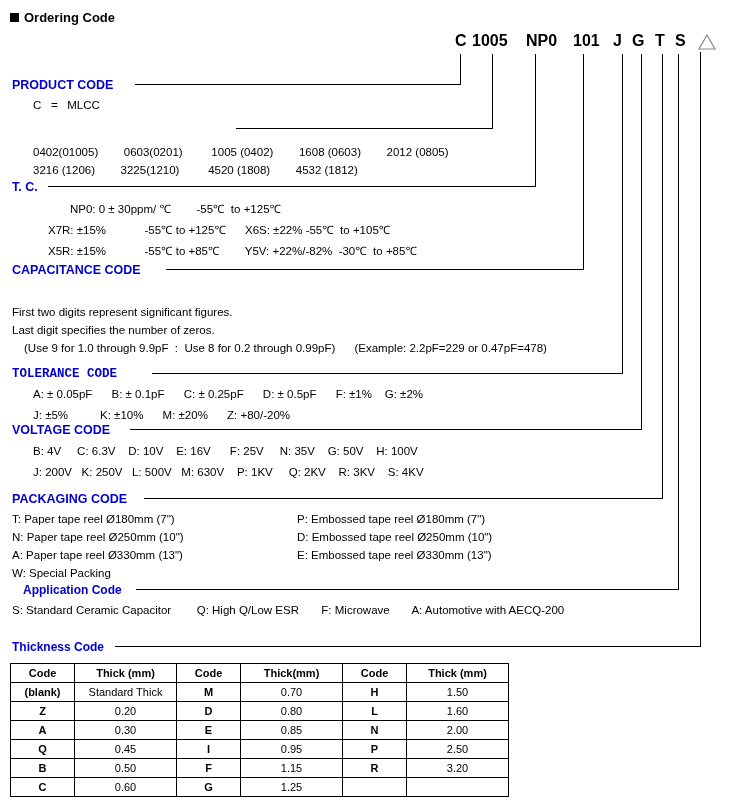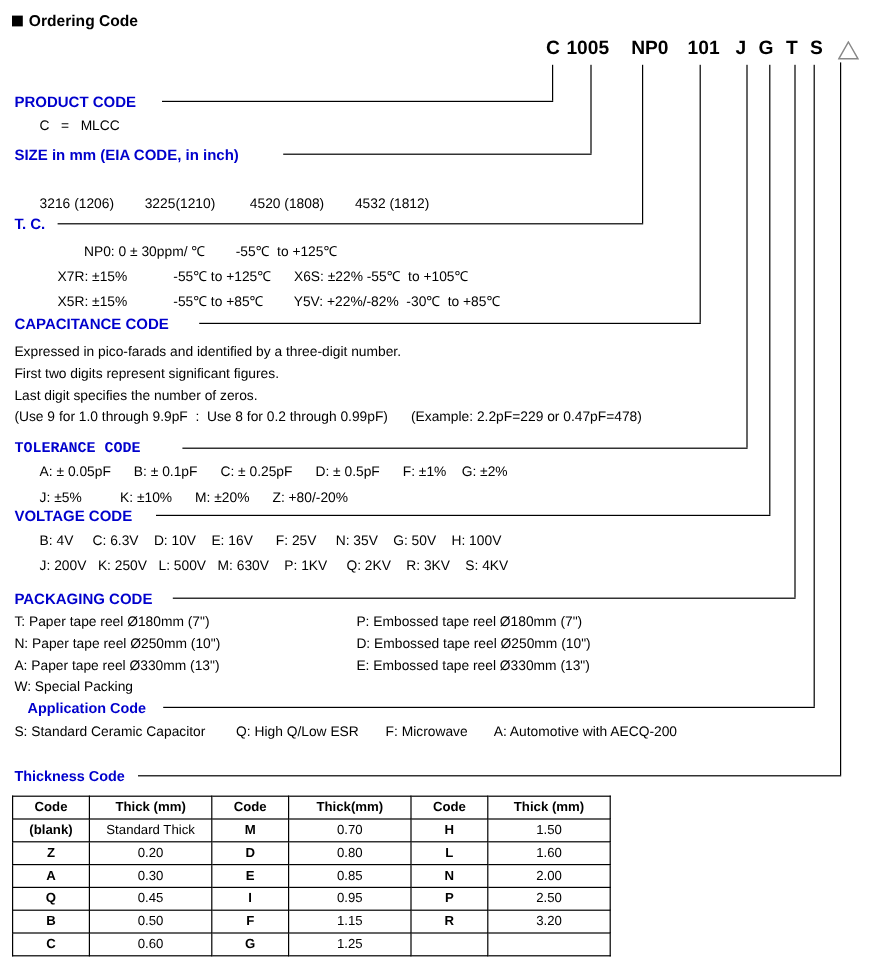--- a/index.html
+++ b/index.html
@@ -161,33 +161,32 @@
 
   <div class="ln lnv" style="left:678px; top:54px; height:535px;"></div>
   <div class="ln lnh" style="left:136px; top:589px; width:543px;"></div>
 
   <div class="ln lnv" style="left:700px; top:52px; height:594px;"></div>
   <div class="ln lnh" style="left:115px; top:646px; width:586px;"></div>
 
   <div class="sect" style="left:12px; top:78px;">PRODUCT CODE</div>
   <div class="txt" style="left:33px; top:99px;">C   =   MLCC</div>
 
-  <div class="sect" style="left:12px; top:122px;">SIZE in mm (EIA CODE, in inch)</div>
+  <div class="txt" style="left:33px; top:146px;">0402(01005)        0603(0201)         1005 (0402)        1608 (0603)        2012 (0805)</div>
   <div class="txt" style="left:33px; top:164px;">3216 (1206)        3225(1210)         4520 (1808)        4532 (1812)</div>
 
   <div class="sect" style="left:12px; top:180px;">T. C.</div>
   <div class="txt" style="left:48px; top:201px;padding-left:22px;">NP0: 0 ± 30ppm/ ℃        -55℃  to +125℃</div>
   <div class="txt" style="left:48px; top:222px;">X7R: ±15%            -55℃ to +125℃      X6S: ±22% -55℃  to +105℃</div>
   <div class="txt" style="left:48px; top:243px;">X5R: ±15%            -55℃ to +85℃        Y5V: +22%/-82%  -30℃  to +85℃</div>
 
   <div class="sect" style="left:12px; top:263px;">CAPACITANCE CODE</div>
-  <div class="txt" style="left:12px; top:288px;">Expressed in pico-farads and identified by a three-digit number.</div>
   <div class="txt" style="left:12px; top:306px;">First two digits represent significant figures.</div>
   <div class="txt" style="left:12px; top:324px;">Last digit specifies the number of zeros.</div>
-  <div class="txt" style="left:12px; top:342px;">(Use 9 for 1.0 through 9.9pF  :  Use 8 for 0.2 through 0.99pF)      (Example: 2.2pF=229 or 0.47pF=478)</div>
+  <div class="txt" style="left:24px; top:342px;">(Use 9 for 1.0 through 9.9pF  :  Use 8 for 0.2 through 0.99pF)      (Example: 2.2pF=229 or 0.47pF=478)</div>
 
   <div class="sect" style="left:12px; top:367px;font-family:Liberation Mono, monospace;">TOLERANCE CODE</div>
   <div class="txt" style="left:33px; top:388px;text-align:right;">A: ± 0.05pF      B: ± 0.1pF      C: ± 0.25pF      D: ± 0.5pF      F: ±1%    G: ±2%</div>
   <div class="txt" style="left:33px; top:409px;">J: ±5%          K: ±10%      M: ±20%      Z: +80/-20%</div>
 
   <div class="sect" style="left:12px; top:423px;">VOLTAGE CODE</div>
   <div class="txt" style="left:33px; top:445px;">B: 4V     C: 6.3V    D: 10V    E: 16V      F: 25V     N: 35V    G: 50V    H: 100V</div>
   <div class="txt" style="left:33px; top:466px;">J: 200V   K: 250V   L: 500V   M: 630V    P: 1KV     Q: 2KV    R: 3KV    S: 4KV</div>
 
   <div class="sect" style="left:12px; top:492px;">PACKAGING CODE</div>

